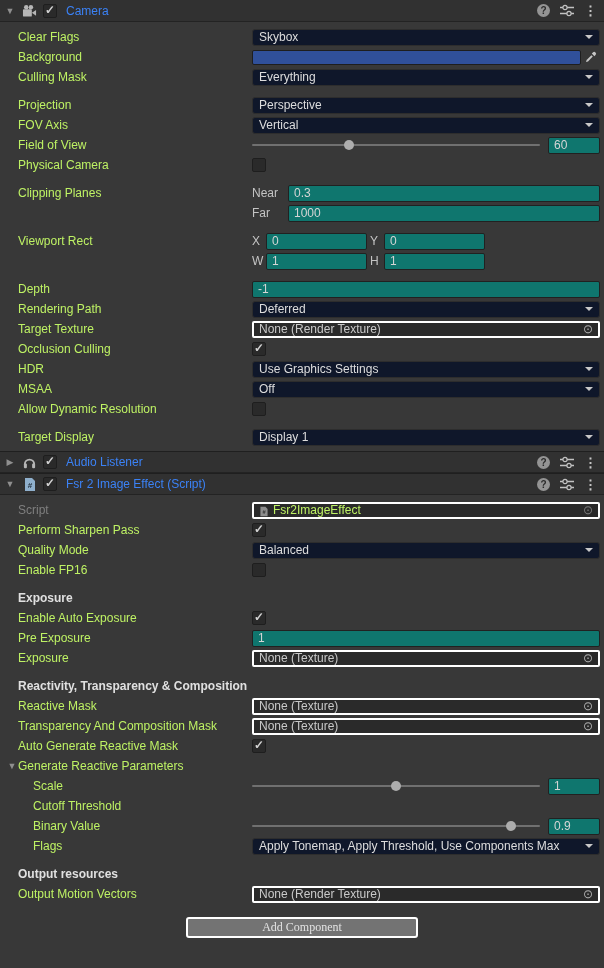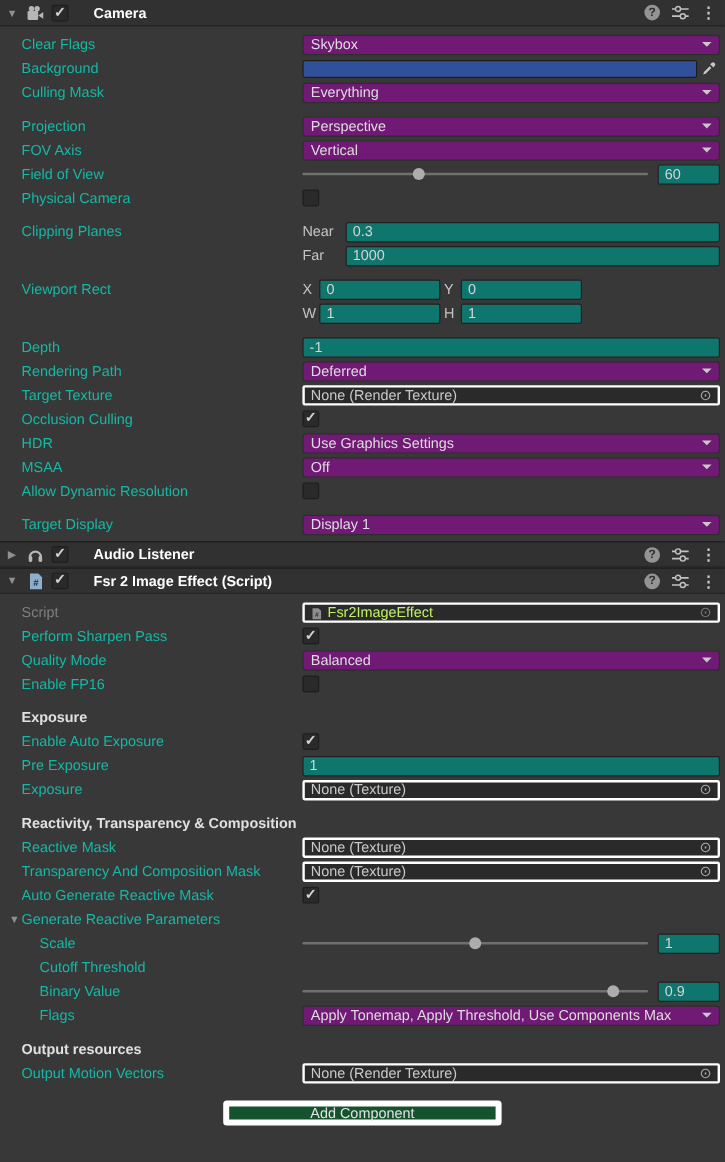--- a/index.html
+++ b/index.html
@@ -21,35 +21,35 @@
   .foldout { color: #8f8f8f; font-size: 9px; width: 12px; text-align: center; flex: none; }
   .comp-icon { width: 17px; height: 16px; display: flex; align-items: center; justify-content: center; flex: none; }
   .checkbox {
     width: 14px; height: 14px; background: #2a2a2a;
     border: 1px solid #1e1e1e; border-radius: 2px; position: relative; flex: none;
   }
   .checkbox.checked::after {
     content: "✓"; position: absolute; left: 1px; top: -2px;
     color: #d2d2d2; font-size: 12px; font-weight: bold;
   }
-  .comp-title { font-weight: bold; color: #ffffff; margin-left: 16px; flex: 1; white-space: nowrap; overflow: hidden; }
+  .comp-title { font-weight: normal; color: #3b82f6; margin-left: 4px; flex: 1; white-space: nowrap; overflow: hidden; }
   .header-right { display: flex; align-items: center; gap: 10px; margin-left: auto; padding-right: 3px; flex: none; }
   .help-icon {
     width: 13px; height: 13px; border-radius: 50%; background: #949494; color: #2b2b2b;
     font-weight: bold; font-size: 10px; display: flex; align-items: center; justify-content: center;
   }
   .kebab { color: #c6c6c6; font-size: 13px; font-weight: bold; line-height: 1; }
   .body-pad { padding: 5px 0 4px 0; }
   .row { display: flex; align-items: center; height: 20px; padding: 0 4px 0 18px; }
-  .row .label { width: 234px; flex: none; white-space: nowrap; overflow: hidden; color: #14b8a6; }
+  .row .label { width: 234px; flex: none; white-space: nowrap; overflow: hidden; color: #bef264; }
   .row.indent .label { padding-left: 15px; }
   .field { flex: 1; display: flex; align-items: center; min-width: 0; }
   .gap { height: 8px; }
   .dropdown {
-    flex: 1; height: 17px; background: #701a75; border: 1px solid #2d2d2d; border-radius: 3px;
+    flex: 1; height: 17px; background: #0f172a; border: 1px solid #2d2d2d; border-radius: 3px;
     display: flex; align-items: center; padding: 0 6px; min-width: 0; cursor: default;
   }
   .dd-text { flex: 1; white-space: nowrap; overflow: hidden; color: #dddddd; }
   .dd-arrow {
     width: 0; height: 0; border-left: 4px solid transparent; border-right: 4px solid transparent;
     border-top: 4px solid #c9c9c9; flex: none; margin-left: 4px;
   }
   .textfield {
     height: 17px; background: #0f766e; border: 1px solid #212121; border-radius: 2px;
     display: flex; align-items: center; padding: 0 5px; color: #d5d5d5; white-space: nowrap; overflow: hidden;
@@ -75,22 +75,22 @@
   .swatch { flex: 1; height: 15px; border: 1px solid #1e1e1e; border-radius: 2px; }
   .eyedropper { width: 19px; display: flex; justify-content: center; align-items: center; flex: none; }
   .row.disabled .label { color: #7f7f7f; }
   .row.disabled .obj-text { color: #bef264; }
   .row.disabled .picker { color: #787878; }
   .script-icon-sm { margin-right: 4px; display: flex; flex: none; }
   .fold-row { padding-left: 6px; }
   .fold-row .label { width: 234px; }
   .add-wrap { display: flex; justify-content: center; margin-top: 13px; padding-bottom: 14px; }
   .add-btn {
-    width: 232px; height: 21px; background: #14532d; border: 5px solid #ffffff; border-radius: 3px;
-    color: #e3e3e3; display: flex; align-items: center; justify-content: center; cursor: default;
+    width: 232px; height: 21px; background: #737373; border: 2px solid #ffffff; border-radius: 3px;
+    color: #e3e3e3; display: flex; align-items: center; justify-content: center; cursor: default; font-family: Liberation Serif, serif;
   }
 </style>
 </head>
 <body>
 
 <div class="comp-header">
   <span class="foldout">▼</span>
   <span class="comp-icon">
     <svg width="15" height="14" viewBox="0 0 16 15">
       <circle cx="4.5" cy="3.5" r="2.4" fill="#b6b6b6"></circle>

